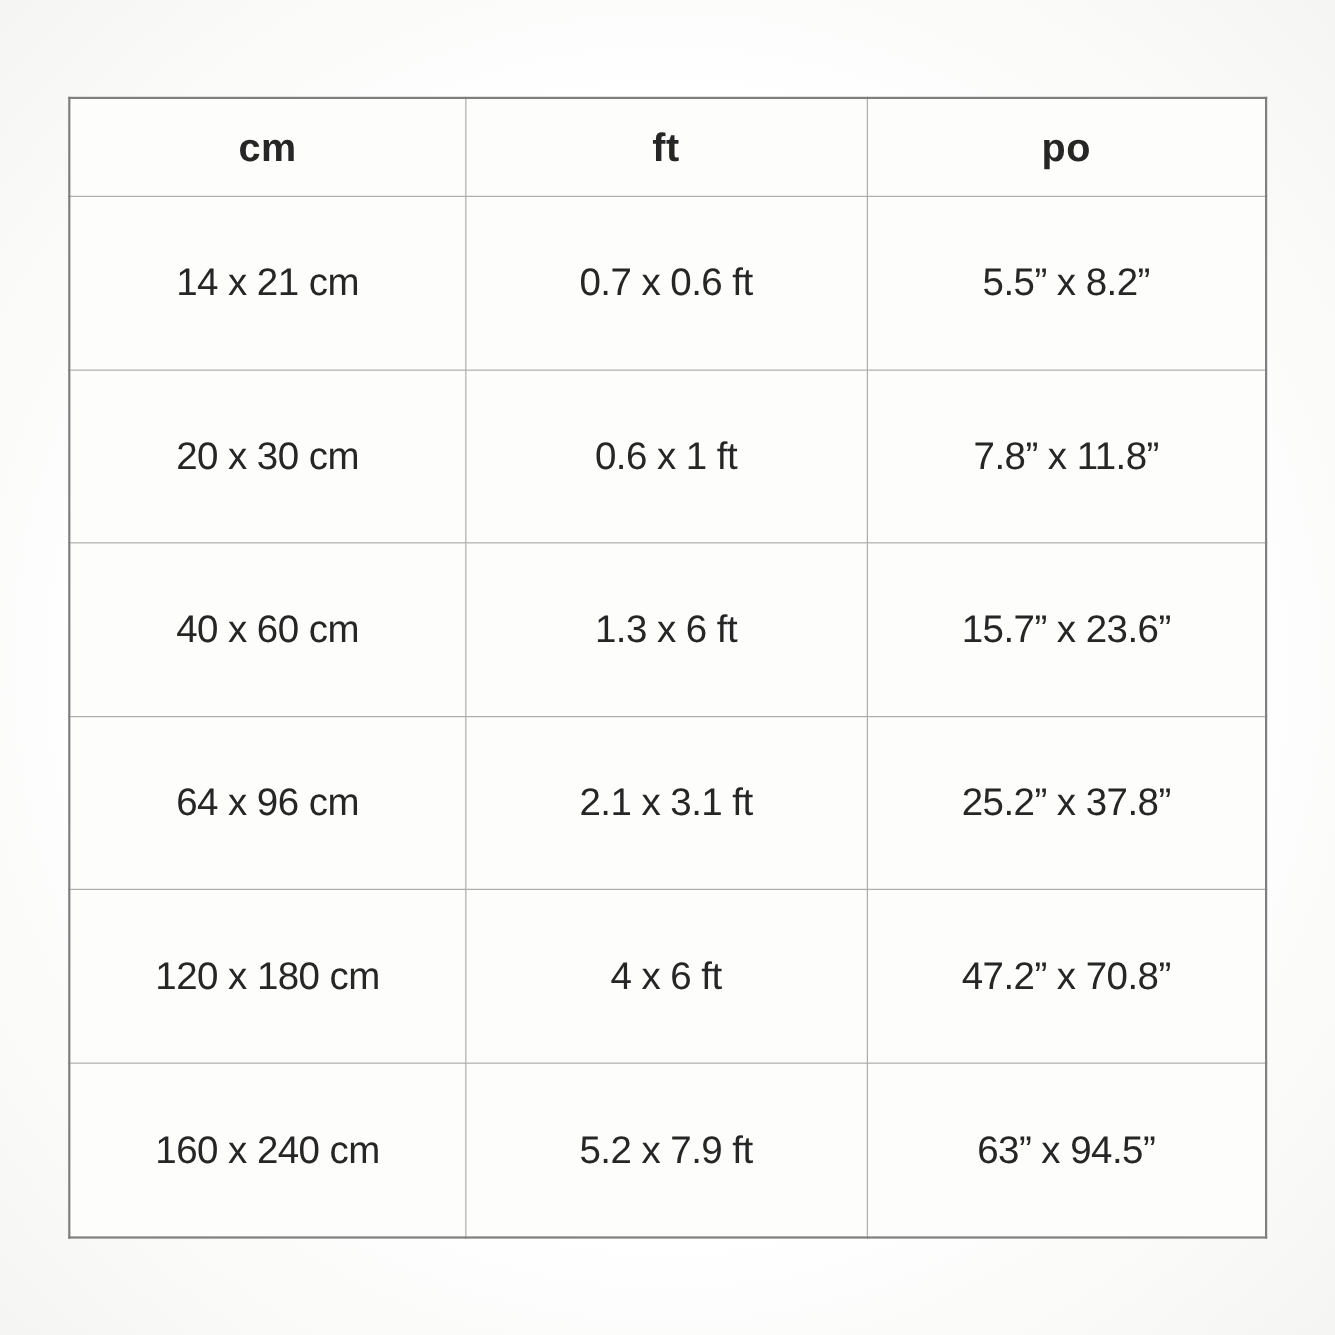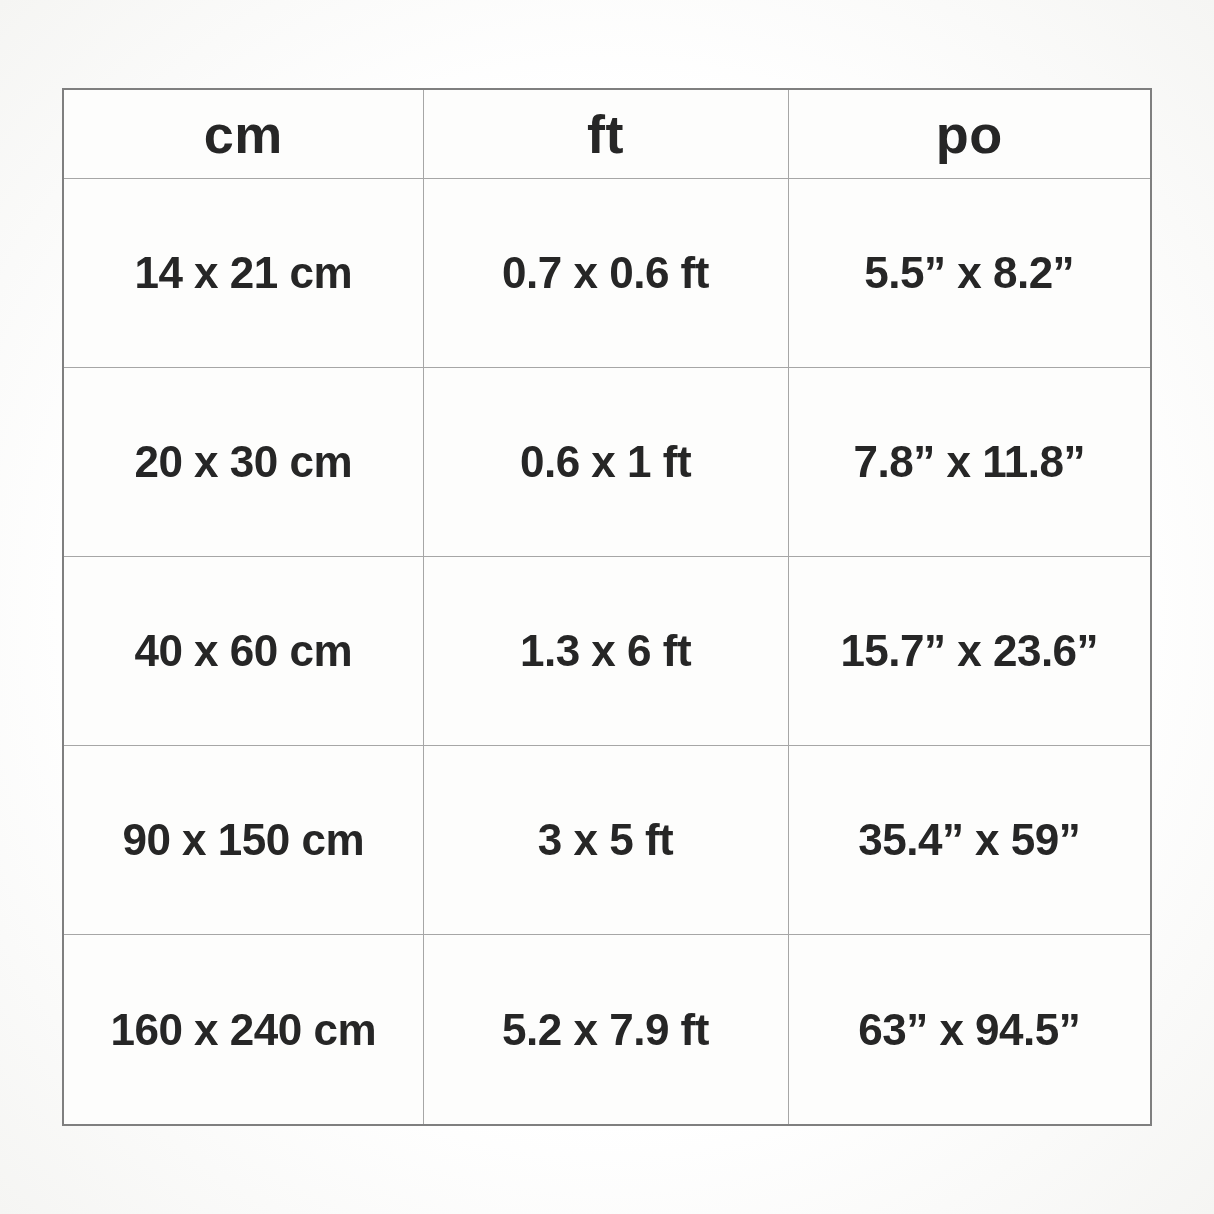--- a/index.html
+++ b/index.html
@@ -30,29 +30,29 @@
   .size-table col.c3 { width: 363px; }
   .size-table th, .size-table td {
     border: 1px solid #a6a6a6;
     text-align: center;
     vertical-align: middle;
     color: #262626;
     padding: 0;
   }
   .size-table th {
     height: 88px;
-    font-size: 54px;
+    font-size: 36px;
     font-weight: 700;
     letter-spacing: 0.5px;
     margin-top: 48px;
   }
   .size-table td {
     height: 94px;
-    font-size: 44px;
-    font-weight: 700;
+    font-size: 35px;
+    font-weight: 400;
     letter-spacing: -0.5px;
   }
 </style>
 </head>
 <body>
 
 <table class="size-table">
   <colgroup>
     <col class="c1">
       <col class="c2">
@@ -75,23 +75,28 @@
         <td>20 x 30 cm</td>
         <td>0.6 x 1 ft</td>
         <td>7.8” x 11.8”</td>
       </tr>
       <tr>
         <td>40 x 60 cm</td>
         <td>1.3 x 6 ft</td>
         <td>15.7” x 23.6”</td>
       </tr>
       <tr>
-        <td>90 x 150 cm</td>
-        <td>3 x 5 ft</td>
-        <td>35.4” x 59”</td>
+        <td>64 x 96 cm</td>
+        <td>2.1 x 3.1 ft</td>
+        <td>25.2” x 37.8”</td>
+      </tr>
+      <tr>
+        <td>120 x 180 cm</td>
+        <td>4 x 6 ft</td>
+        <td>47.2” x 70.8”</td>
       </tr>
       <tr>
         <td>160 x 240 cm</td>
         <td>5.2 x 7.9 ft</td>
         <td>63” x 94.5”</td>
       </tr>
     </tbody>
 </table>
 
 </body></html>

